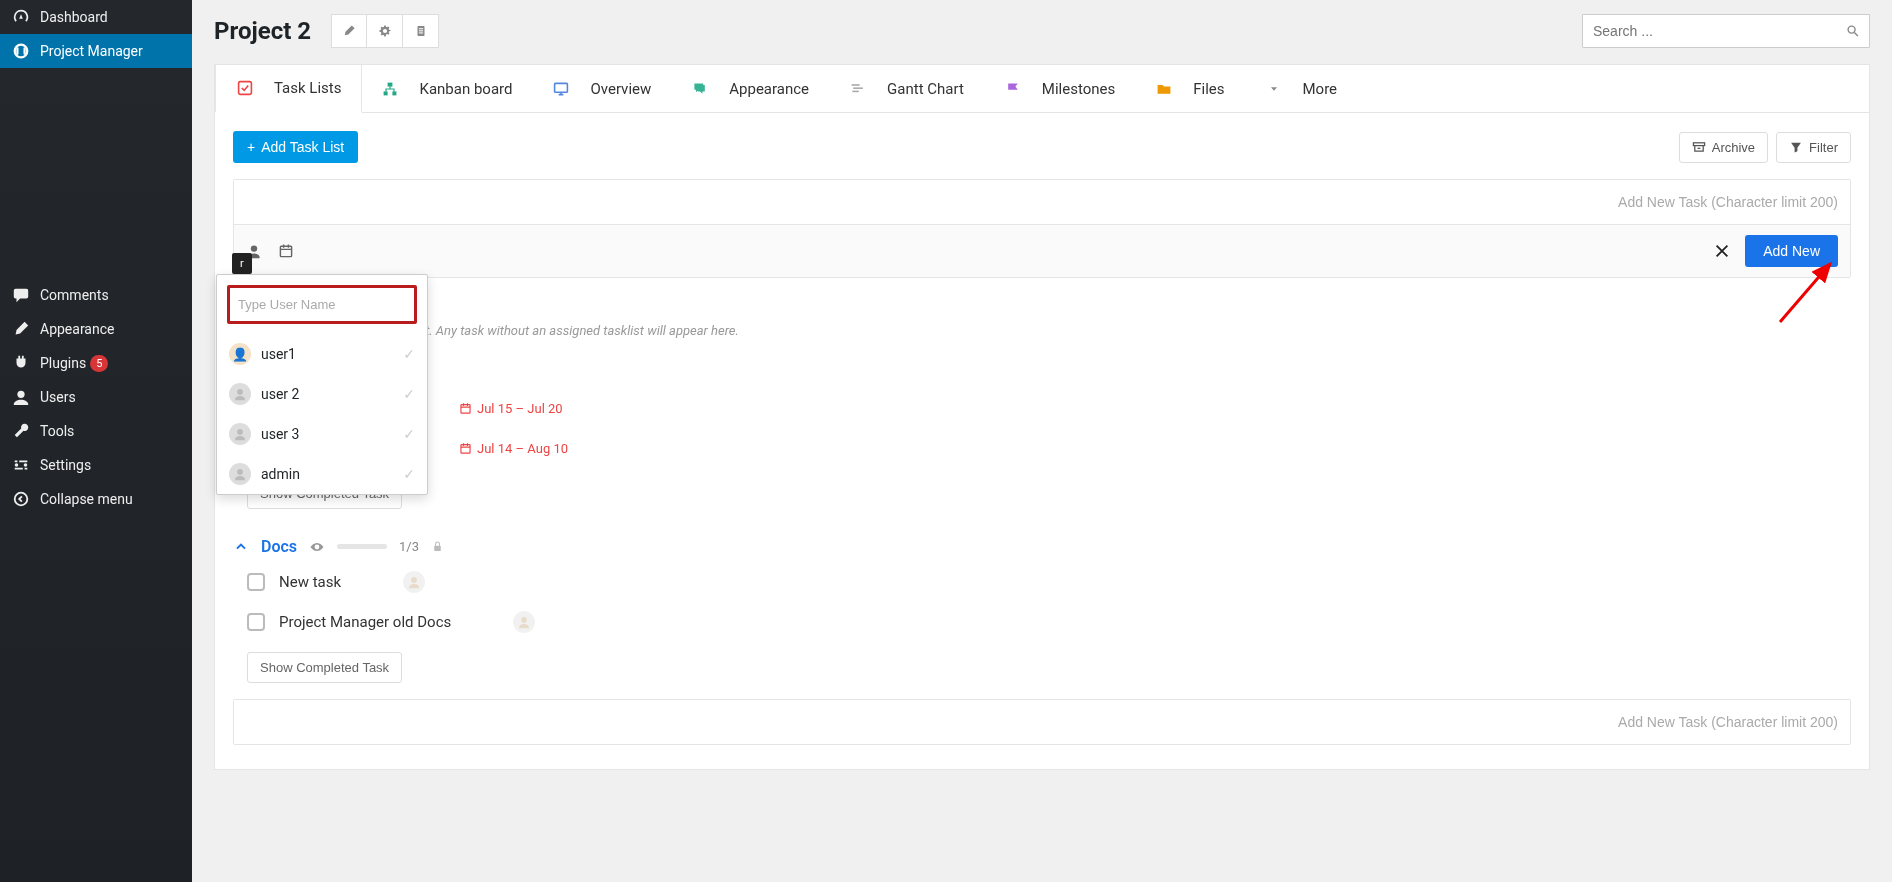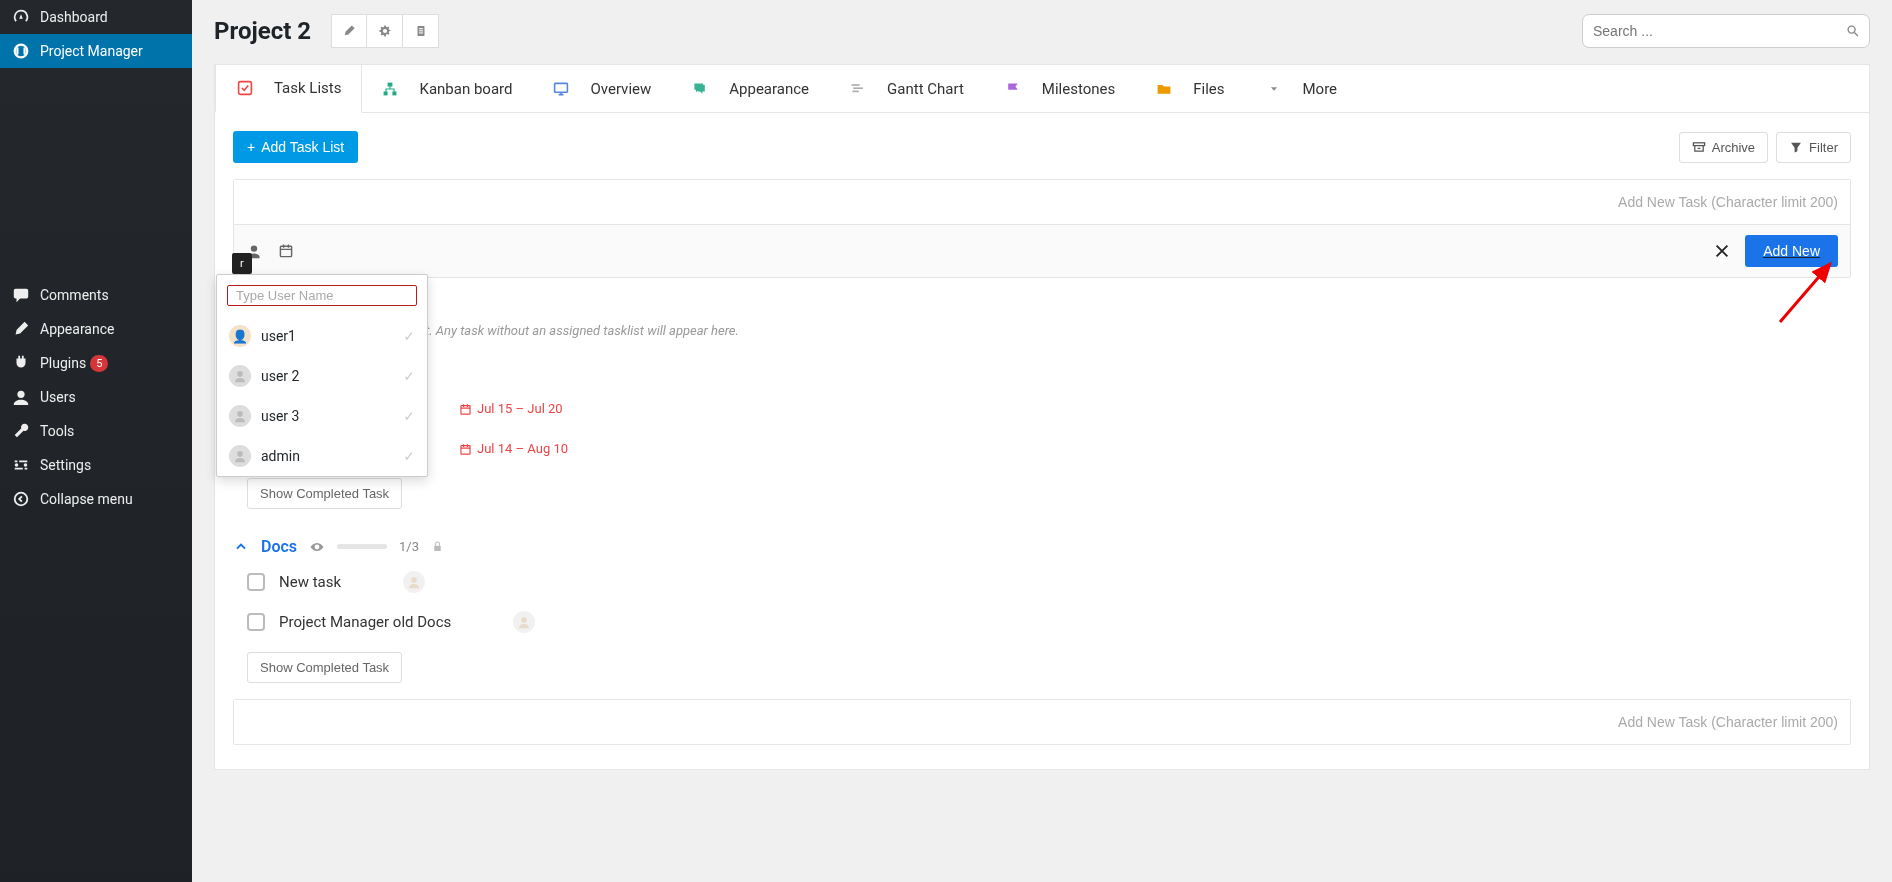--- a/index.html
+++ b/index.html
@@ -18,51 +18,51 @@
 .badge { display: inline-block; background: #d63638; color: #fff; border-radius: 9px; padding: 0 6px; font-size: 11px; margin-left: 4px; min-width: 18px; text-align: center; line-height: 17px; }
 
 
 .main { flex: 1; padding: 14px 22px; position: relative; }
 .header { display: flex; align-items: center; margin-bottom: 16px; }
 .page-title { font-size: 24px; font-weight: 700; margin-right: 20px; }
 .icon-btn-group { display: flex; }
 .icon-btn { width: 36px; height: 34px; border: 1px solid #ddd; background: #fff; display: flex; align-items: center; justify-content: center; color: #888; cursor: pointer; }
 .icon-btn + .icon-btn { border-left: none; }
 .search-box { margin-left: auto; width: 288px; position: relative; }
-.search-box input { width: 100%; padding: 8px 32px 8px 10px; border: 1px solid #ccc; border-radius: 7px; font-size: 14px; }
+.search-box input { width: 100%; padding: 8px 32px 8px 10px; border: 1px solid #ccc; border-radius: 1px; font-size: 14px; }
 .search-box .search-icon { position: absolute; right: 10px; top: 50%; transform: translateY(-50%); color: #888; }
 
 
 .tabs { display: flex; background: #fff; border: 1px solid #e5e5e5; border-bottom: none; }
 .tab { padding: 14px 20px; display: flex; align-items: center; gap: 20px; cursor: pointer; font-size: 15px; color: #333; }
 .tab.active { border: 1px solid #e5e5e5; border-bottom: 2px solid #fff; margin: -1px -1px -1px 0; background: #fff; position: relative; z-index: 1; }
 .tab .ticon { width: 18px; height: 18px; display: inline-flex; align-items: center; justify-content: center; }
 
 
 .content { background: #fff; border: 1px solid #e5e5e5; padding: 18px 18px 24px 18px; }
 .toolbar { display: flex; align-items: center; margin-bottom: 16px; }
 .btn-primary { background: #0099e5; color: #fff; border: none; padding: 8px 14px; border-radius: 3px; cursor: pointer; font-size: 14px; display: inline-flex; align-items: center; gap: 6px; }
 .btn-blue { background: #1a73e8; color: #fff; border: none; padding: 8px 18px; border-radius: 3px; cursor: pointer; font-size: 14px; }
 .btn-outline { background: #fff; border: 1px solid #ddd; color: #555; padding: 7px 12px; border-radius: 3px; cursor: pointer; font-size: 13px; display: inline-flex; align-items: center; gap: 6px; margin-left: 8px; }
 
 
 .add-task-box { border: 1px solid #e5e5e5; border-radius: 2px; margin-bottom: 10px; }
 .add-task-input { width: 100%; border: none; padding: 14px 12px; font-size: 14px; outline: none; text-align: right; }
 .add-task-input::placeholder { color: #aaa; }
-.add-task-actions-row { display: flex; align-items: center; padding: 10px 12px; border-top: 1px solid #e5e5e5; background: #fafafa; position: relative; text-decoration: underline; }
+.add-task-actions-row { display: flex; align-items: center; padding: 10px 12px; border-top: 1px solid #e5e5e5; background: #fafafa; position: relative; }
 .action-icon { color: #666; margin-right: 16px; cursor: pointer; font-size: 16px; }
 .close-x { margin-left: auto; font-size: 20px; cursor: pointer; margin-right: 14px; color: #222; }
 
 
 .tooltip-bubble { position: absolute; top: -6px; left: 4px; background: #222; color: #fff; padding: 4px 8px; font-size: 11px; border-radius: 2px; z-index: 3; }
 .tooltip-bubble::after { content: ''; position: absolute; bottom: -5px; left: 10px; border: 5px solid transparent; border-top-color: #222; }
 
 
 .user-dropdown { position: absolute; top: 274px; left: 24px; width: 212px; background: #fff; border: 1px solid #ccc; box-shadow: 0 4px 12px rgba(0,0,0,0.15); z-index: 20; border-radius: 2px; }
-.user-dropdown-input { width: calc(100% - 20px); margin: 10px; padding: 2px 8px; border: 1px solid #b91c1c; font-size: 13px; border-radius: 2px; }
+.user-dropdown-input { width: calc(100% - 20px); margin: 10px; padding: 9px 8px; border: 3px solid #b91c1c; font-size: 13px; border-radius: 2px; }
 .user-dropdown-input::placeholder { color: #aaa; }
 .user-list { max-height: 160px; overflow-y: auto; padding: 0 6px 10px 6px; position: relative; }
 .user-row { display: flex; align-items: center; padding: 9px 6px; cursor: pointer; }
 .user-avatar { width: 22px; height: 22px; border-radius: 50%; background: #ddd; margin-right: 10px; display: inline-flex; align-items: center; justify-content: center; font-size: 13px; }
 .user-check { margin-left: auto; color: #ccc; }
 .user-list::-webkit-scrollbar { width: 16px; }
 .user-list::-webkit-scrollbar-track { background: #f1f1f1; border: 1px solid #ddd; }
 .user-list::-webkit-scrollbar-thumb { background: #c1c1c1; }
 
 
@@ -74,21 +74,21 @@
 .progress-mini { width: 50px; height: 5px; background: #e5e5e5; border-radius: 3px; overflow: hidden; }
 .progress-mini-fill { height: 100%; background: #1a73e8; width: 50%; }
 .progress-label { color: #888; font-size: 13px; }
 .lock-icon { color: #bbb; }
 .tlist-note { color: #999; font-style: italic; font-size: 13px; margin-bottom: 14px; margin-left: 2px; }
 
 .task-row { display: flex; align-items: center; padding: 9px 0 9px 14px; gap: 14px; }
 .task-check { width: 18px; height: 18px; border: 2px solid #bbb; border-radius: 4px; cursor: pointer; flex-shrink: 0; }
 .task-name { font-size: 15px; color: #333; min-width: 90px; }
 .task-avatar { width: 22px; height: 22px; border-radius: 50%; background: #e5e5e5; display: inline-flex; align-items: center; justify-content: center; opacity: 0.5; margin-left: 20px; }
-.task-date { color: #e44; font-size: 13px; display: inline-flex; align-items: flex-end; gap: 5px; margin-left: 20px; }
+.task-date { color: #e44; font-size: 13px; display: inline-flex; align-items: center; gap: 5px; margin-left: 20px; }
 .show-completed { background: #fff; border: 1px solid #ddd; padding: 7px 12px; font-size: 13px; color: #666; border-radius: 3px; cursor: pointer; margin-top: 10px; margin-left: 14px; }
 
 .add-task-bottom { border: 1px solid #e5e5e5; border-radius: 2px; margin-top: 16px; }
 
 
 .arrow-annotation { position: absolute; pointer-events: none; }
 
 svg { display: block; }
 </style>
 </head>

